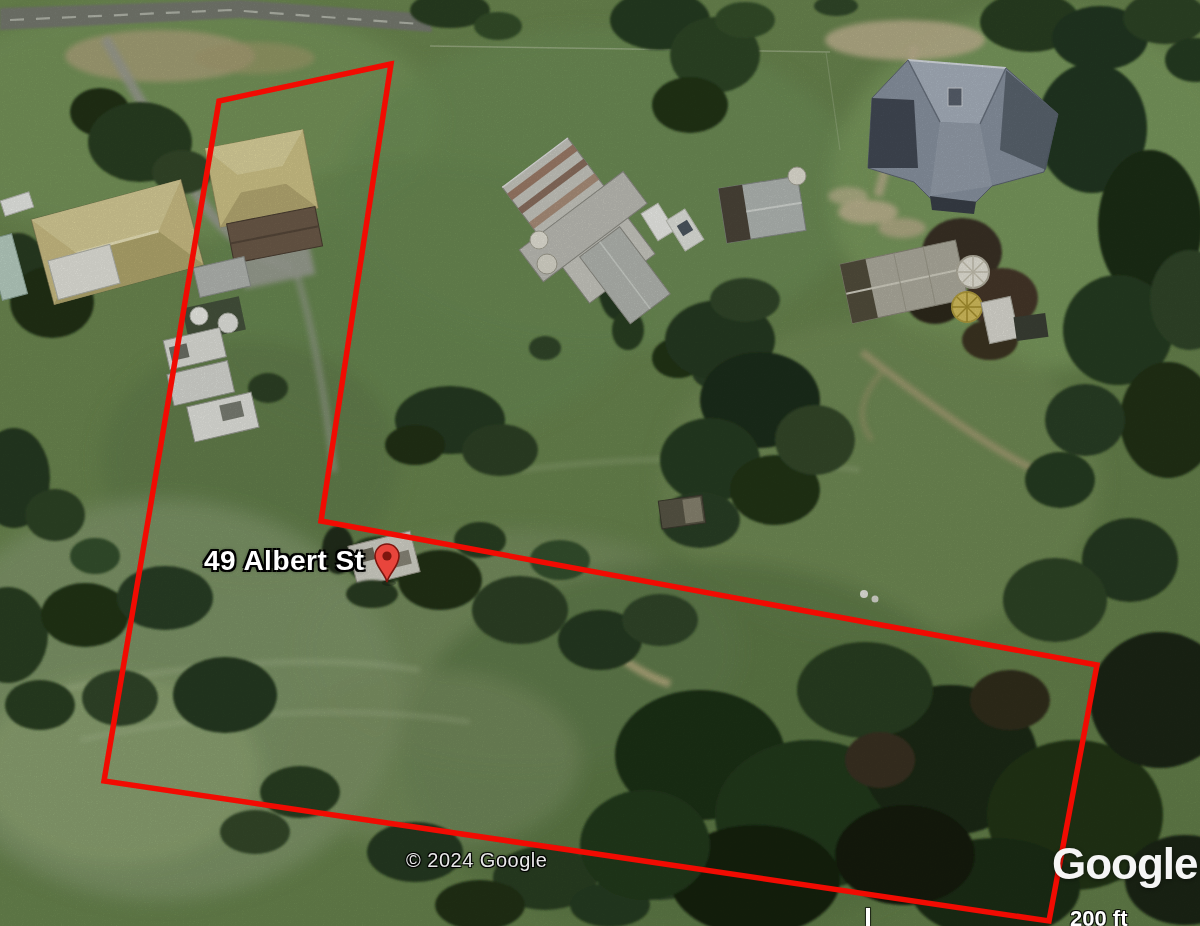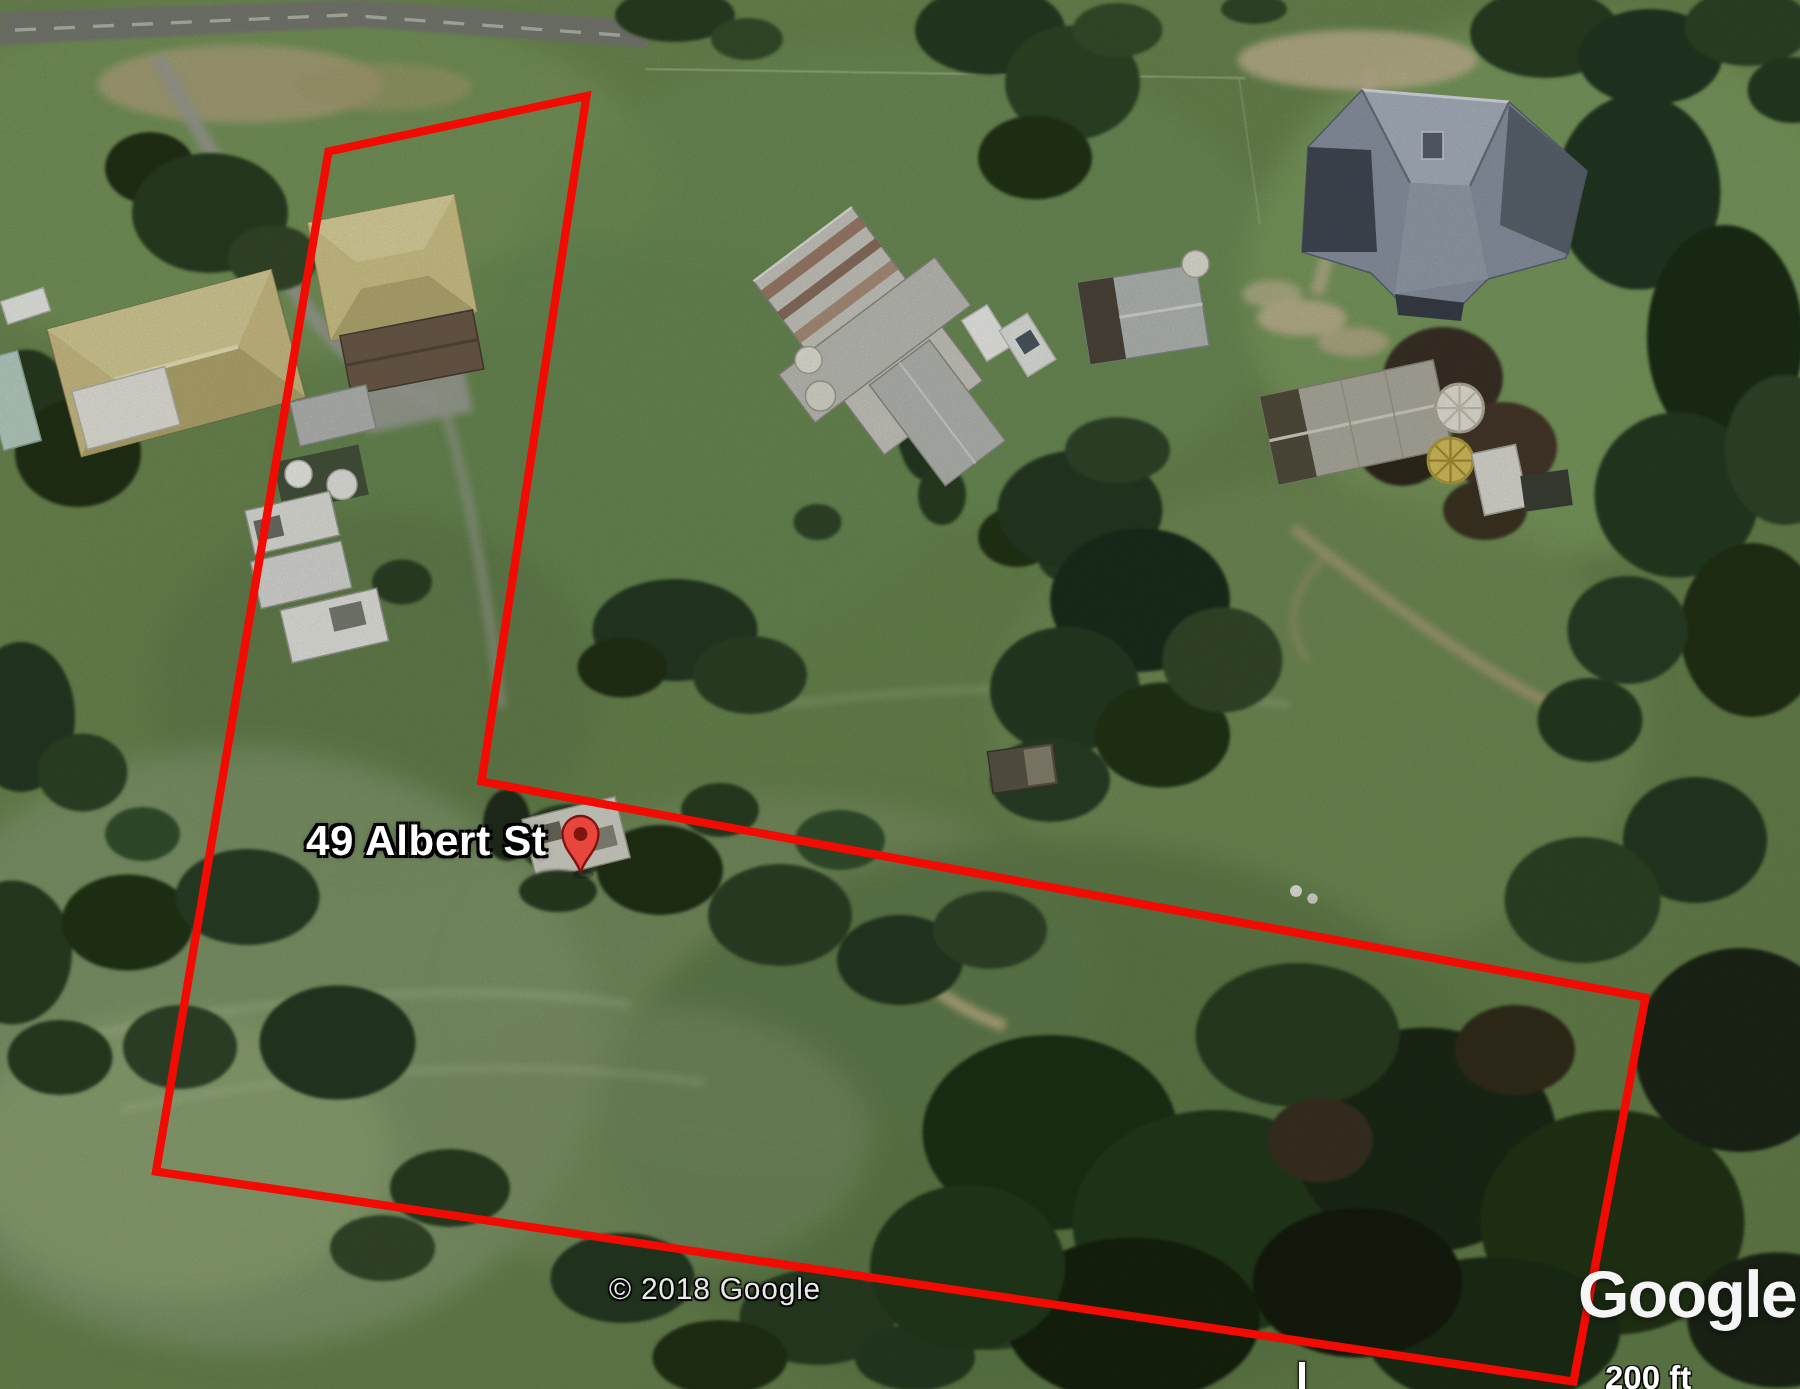--- a/index.html
+++ b/index.html
@@ -330,21 +330,21 @@
     <polygon points="391,64 219,101 104,781 1049,921 1097,665 321,521" fill="none" stroke="#f10b02" stroke-width="5.5" stroke-linejoin="miter" stroke-miterlimit="8"></polygon>
     <g transform="translate(387 582)">
       <ellipse cx="2" cy="1" rx="7" ry="3" fill="#000" opacity=".25"></ellipse>
       <path d="M0,0 C-2,-9 -12,-15.5 -12,-26 a12,12 0 1 1 24,0 C12,-15.5 2,-9 0,0 Z" fill="#e8453c" stroke="#7e150e" stroke-width="1.6"></path>
       <circle cx="0" cy="-26" r="4.6" fill="#7e150e"></circle>
     </g>
   </svg>
 
   <div id="address-label" class="map-text">49 Albert St</div>
 
-  <div id="copyright-label" class="map-text">© 2018 Google</div>
+  <div id="copyright-label" class="map-text">© 2024 Google</div>
 
   <div id="google-logo" class="map-text">Google</div>
 
   <div id="scale-bar">
     <div id="scale-tick"></div>
     <div id="scale-label" class="map-text">200 ft</div>
   </div>
 
 </div>
 

